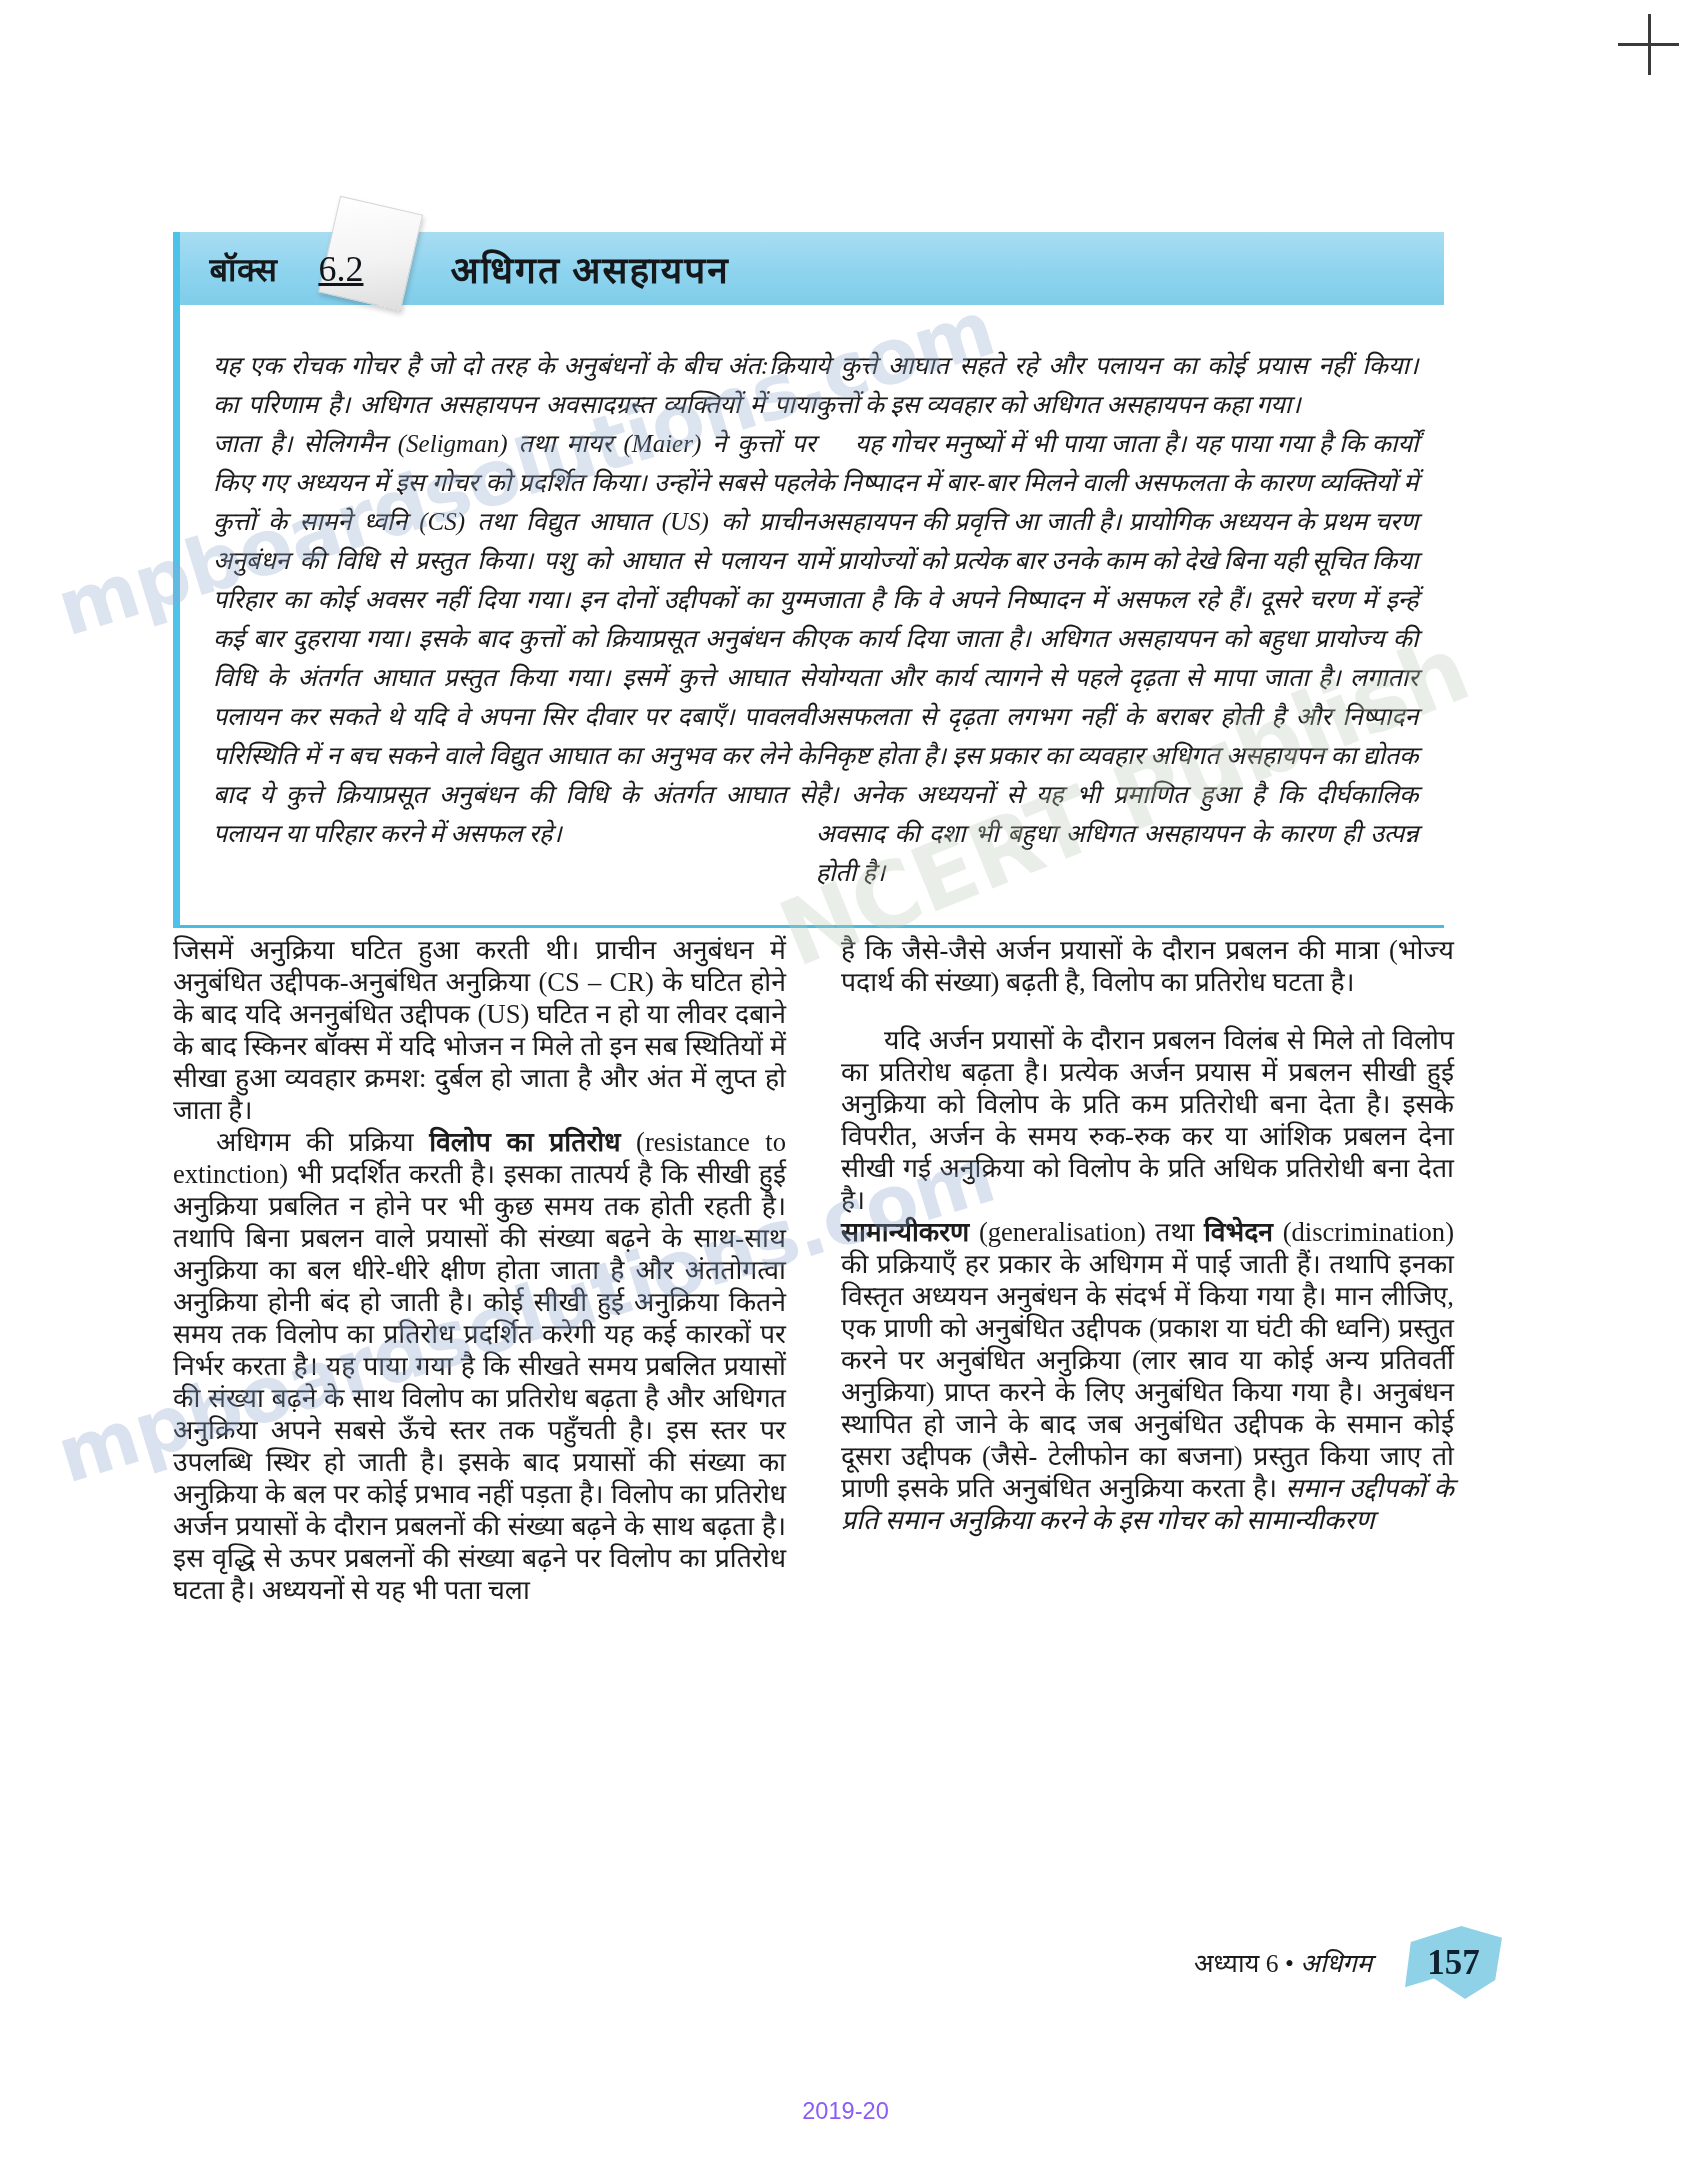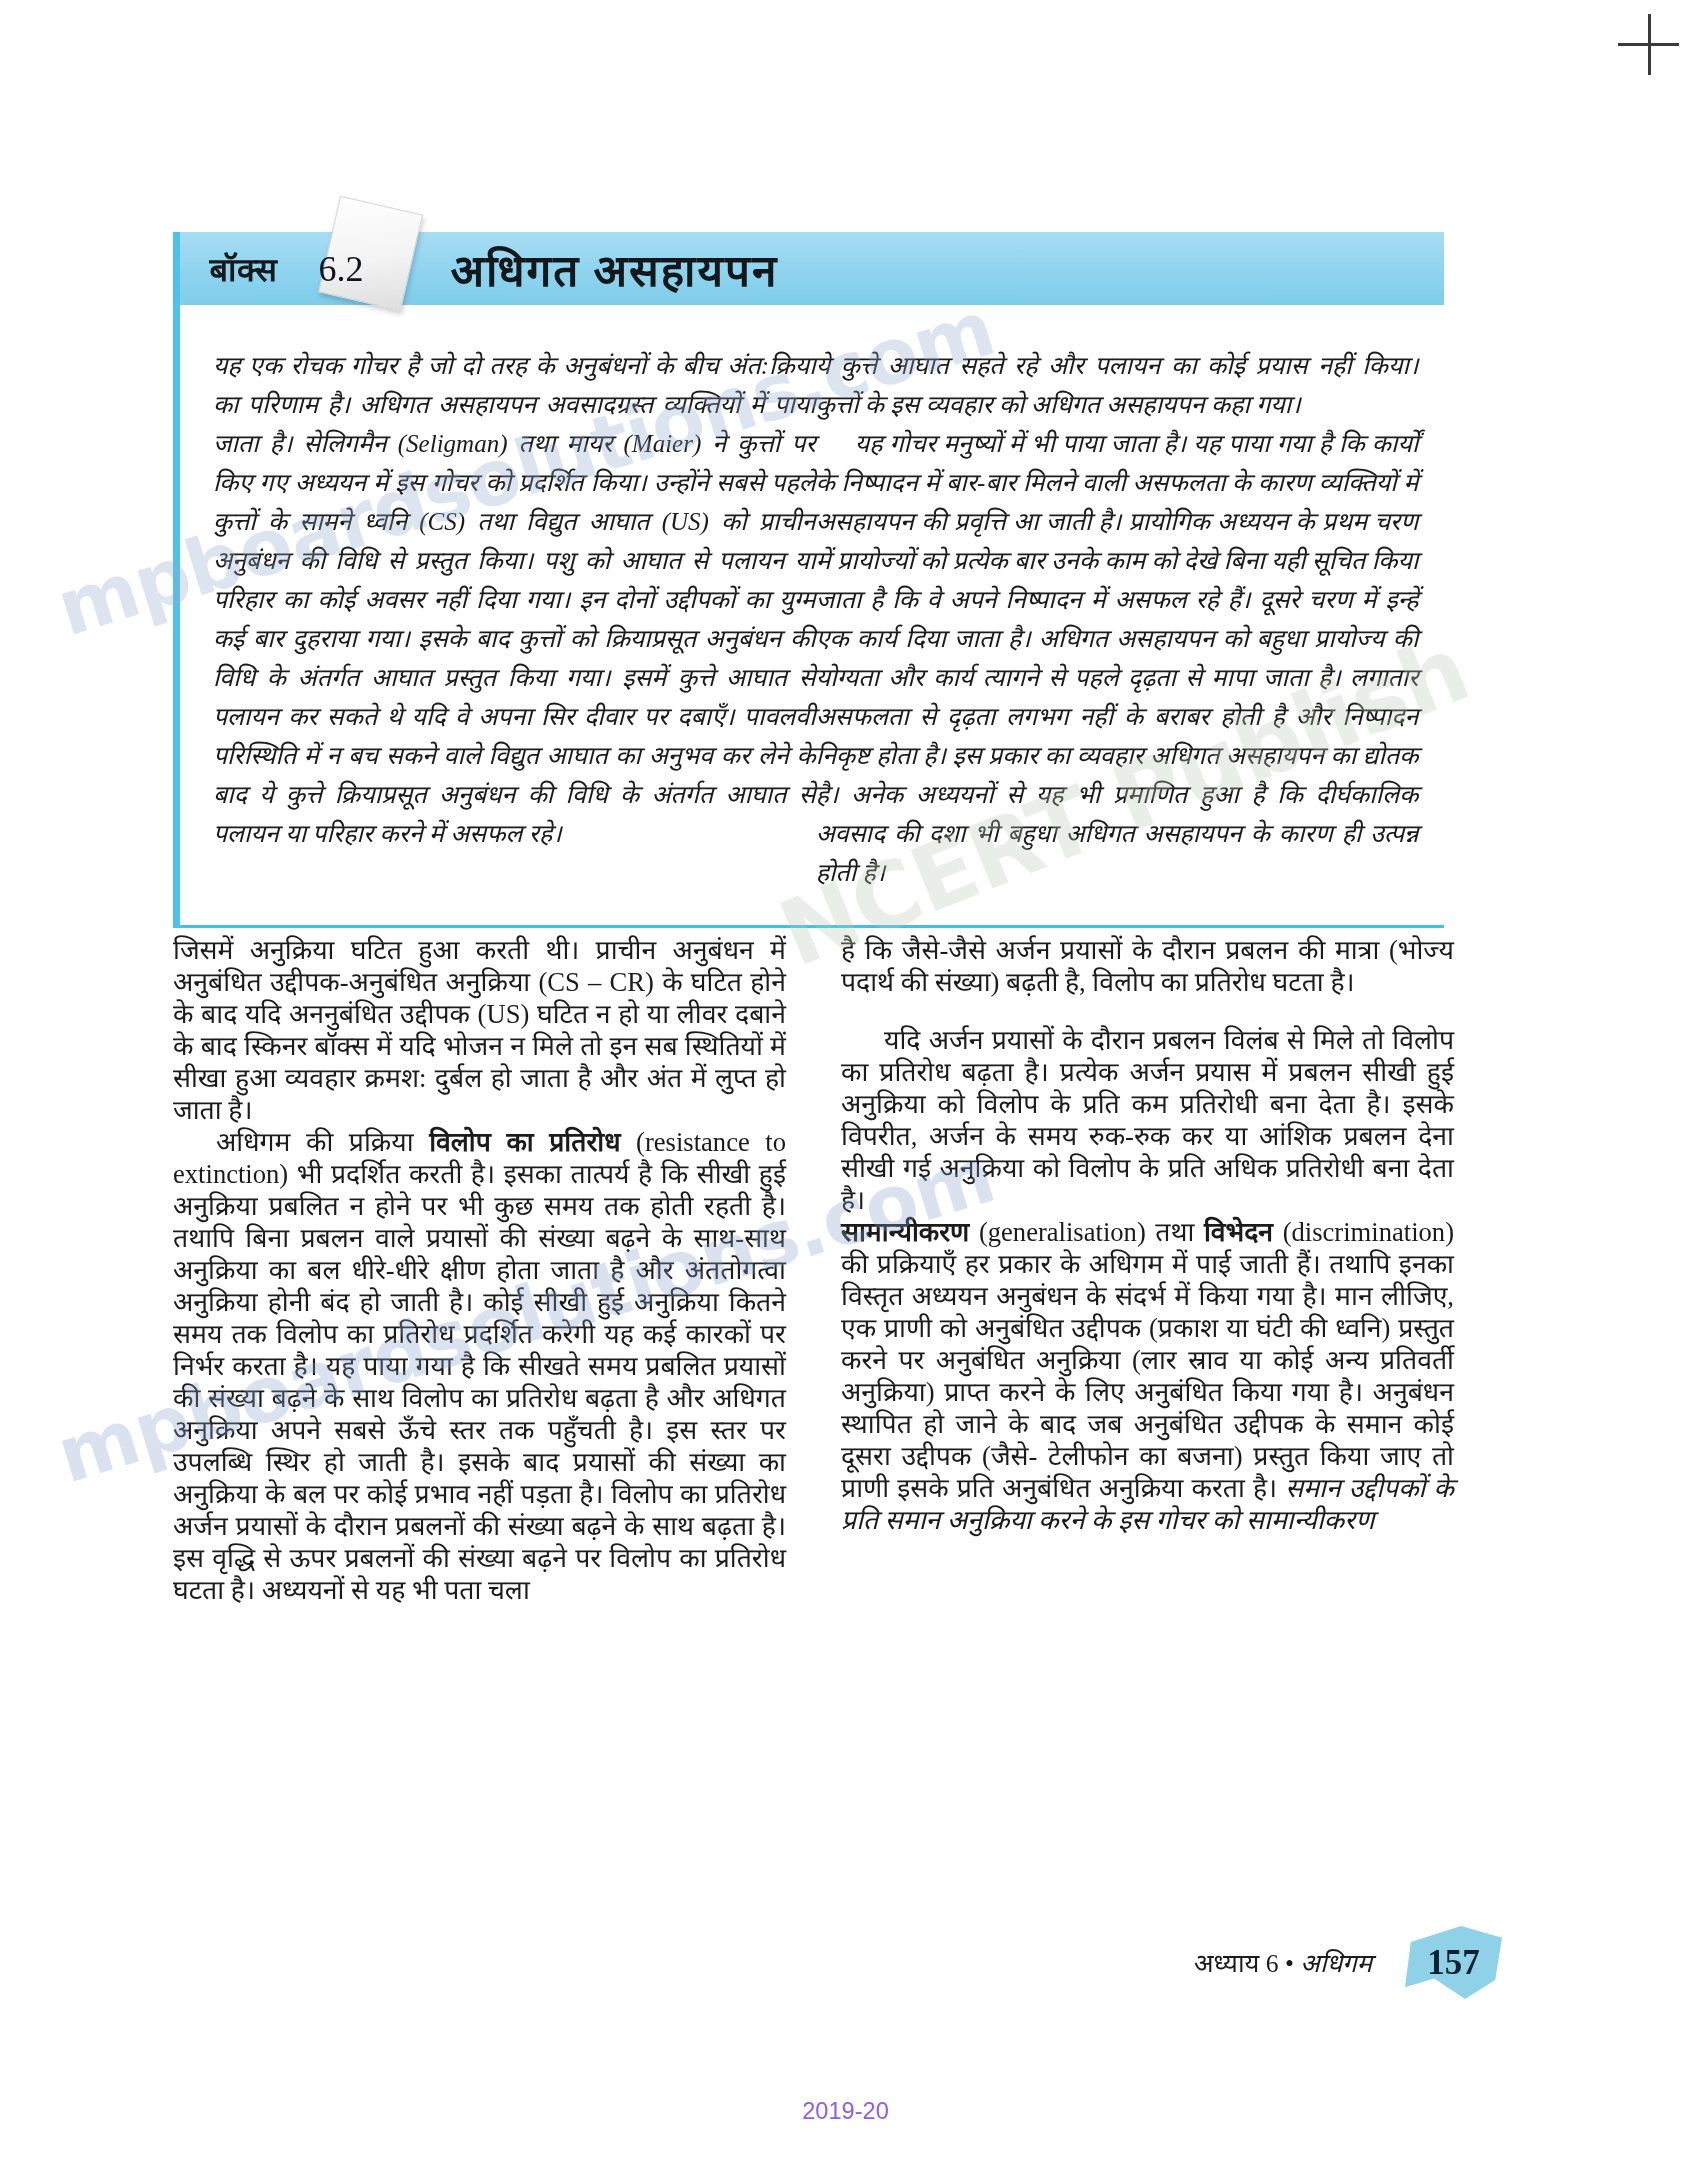--- a/index.html
+++ b/index.html
@@ -107,36 +107,37 @@
     letter-spacing: 0.5px;
   }
   .fb-number {
     font-family: "Liberation Serif", serif;
     font-size: 36px;
     font-weight: 400;
     color: #101317;
     margin-left: 41px;
     position: relative;
     z-index: 2;
+    text-decoration: underline;
   }
   .fb-note-icon {
     position: absolute;
     left: 148px;
     top: -27.6px;
     width: 83px;
     height: 97px;
     background: linear-gradient(160deg,#ffffff 0%,#f3f3f3 55%,#dedede 100%);
     border: 1px solid #d5d5d5;
     box-shadow: 2px 3px 4.9px rgba(0,0,0,0.18);
     transform: rotate(13deg);
     z-index: 1;
   }
   .fb-heading {
     font-family: "Liberation Serif", serif;
-    font-size: 44px;
+    font-size: 37px;
     font-weight: 700;
     color: #15181b;
     margin-left: 87px;
     letter-spacing: 2px;
     position: relative;
     z-index: 2;
   }
   .fb-body {
     margin-left: 6.9px;
     border-bottom: 3px solid #47bedf;

